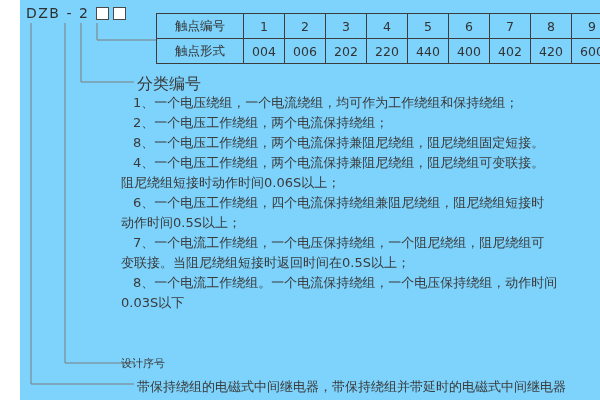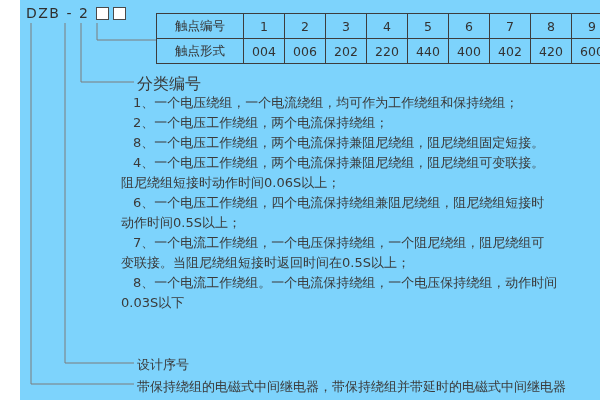--- a/index.html
+++ b/index.html
@@ -50,22 +50,22 @@
   }
   .class-lines{
     position:absolute;left:101px;top:93px;
     width:480px;font-size:13px;line-height:20px;color:#3a3a3a;
     white-space:nowrap;
   }
   .class-lines .line{height:20px;}
   .class-lines .line.num{padding-left:12px;}
 
   .design-label{
-    position:absolute;left:117px;top:356px;
-    font-size:13px;color:#3a3a3a;
+    position:absolute;left:101px;top:356px;
+    font-size:11px;color:#3a3a3a;
   }
   .bottom-note{
     position:absolute;left:117px;top:378px;
     font-size:13px;color:#3a3a3a;white-space:nowrap;
   }
 </style>
 </head>
 <body>
 
 <div id="page">

